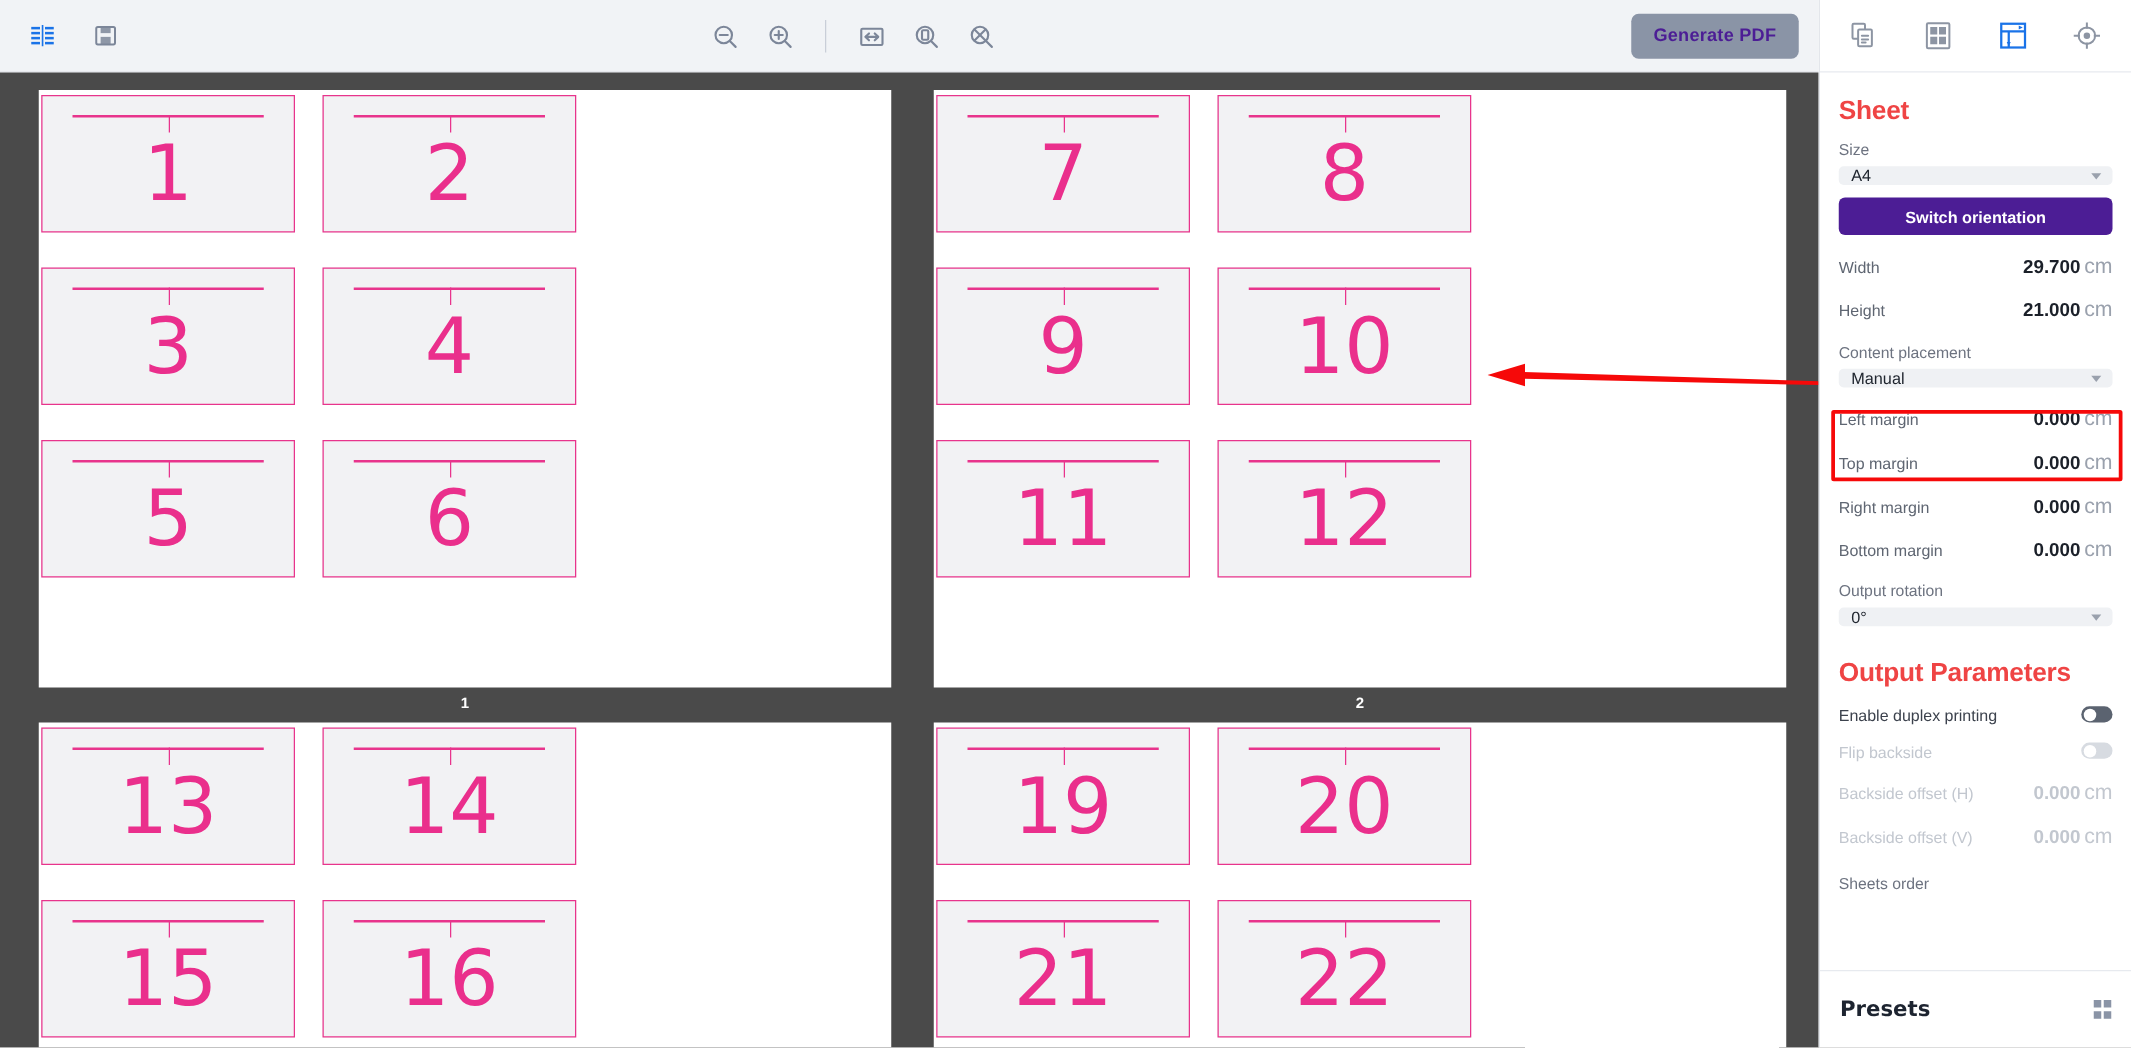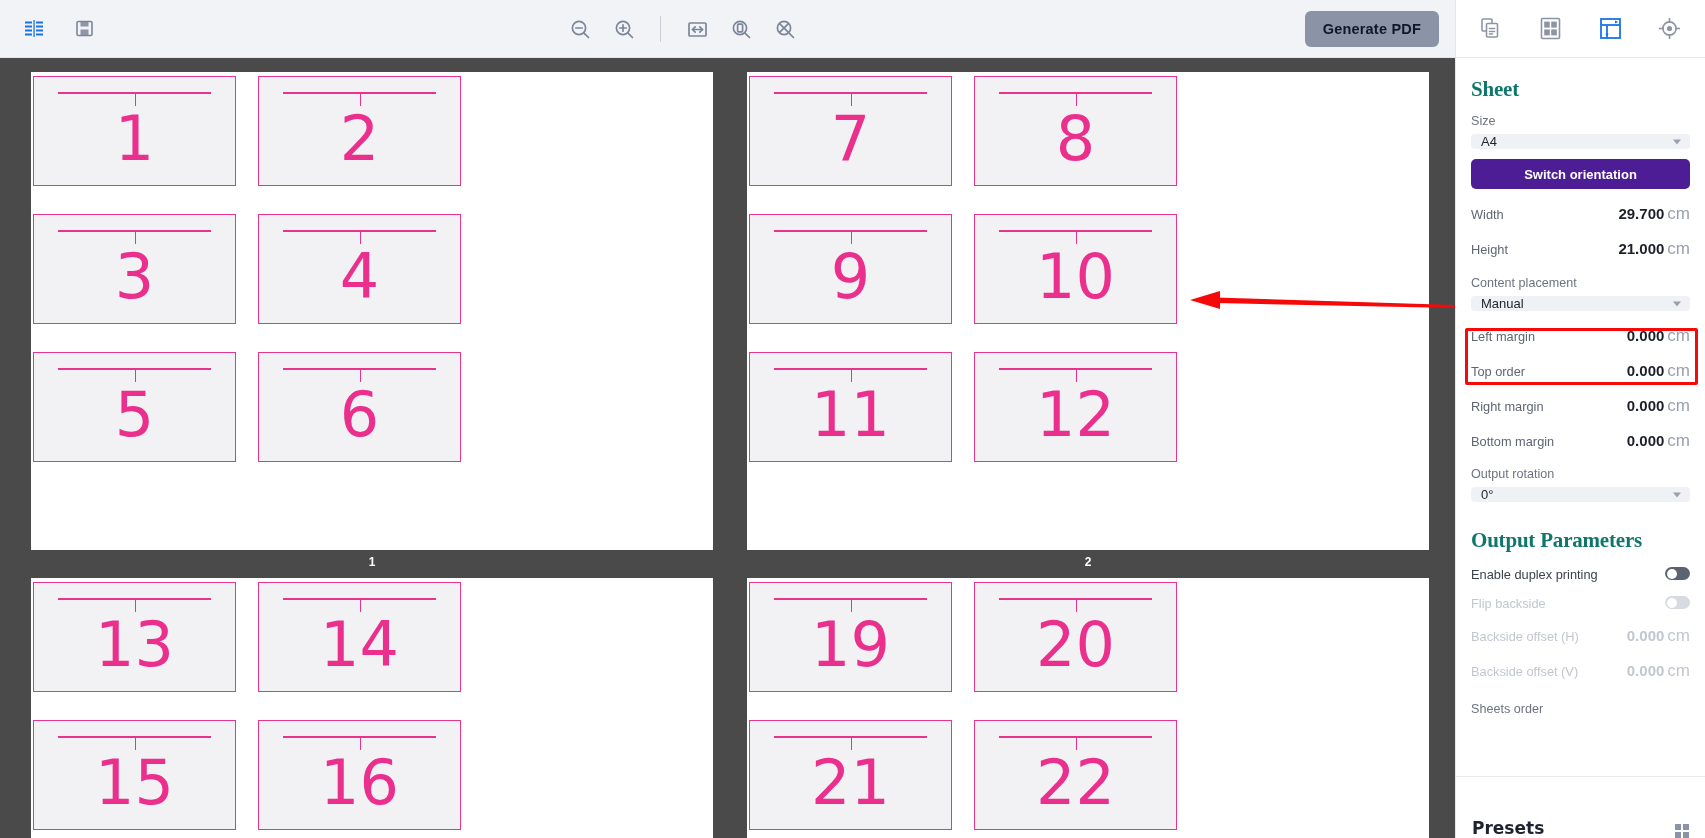--- a/index.html
+++ b/index.html
@@ -28,21 +28,21 @@
   .icon-btn {
     width: 40px; height: 40px;
     display: flex; align-items: center; justify-content: center;
     border-radius: 4px; cursor: pointer;
     color: #7c8699;
   }
   .icon-btn.active { color: #1a73e8; }
   .tb-sep { width: 1px; height: 26px; background: #c9ced8; margin: 0 12px; }
 
   .gen-pdf {
-    background: #8a94a6; color: #0f172a;
+    background: #8a94a6; color: #4c1d95;
     font-size: 14.5px; font-weight: bold;
     padding: 10px 18px; border-radius: 6px;
     border: none; cursor: pointer;
     letter-spacing: .2px;
   }
 
   
   .canvas {
     flex: 1; background: #4a4a4a;
     position: relative; overflow: hidden;
@@ -112,22 +112,22 @@
     display: flex; align-items: center; justify-content: space-around;
     padding: 0 6px;
     border-bottom: 1px solid #e7eaef;
   }
   .ptab { width: 44px; height: 42px; display: flex; align-items: center; justify-content: center; cursor: pointer; color: #8d95a3; }
   .ptab.active { color: #1a73e8; }
 
   .panel-body { flex: 1; overflow: hidden; padding: 0 15px; position: relative; }
 
   .section-title {
-    font-family: Liberation Serif, serif;
-    font-size: 21px; font-weight: bold; color: #0f766e;
+    font-family: Liberation Sans, sans-serif;
+    font-size: 21px; font-weight: bold; color: #ef4444;
     margin-top: 19px; margin-bottom: 12px; letter-spacing: -.2px;
   }
   .field-label { font-size: 12.6px; color: #6d7380; margin-bottom: 6px; }
   .select {
     height: 15px; background: #eff1f4; border-radius: 4px;
     display: flex; align-items: center; padding: 0 10px;
     font-size: 13px; color: #20262f; cursor: pointer;
     position: relative;
   }
   .select .caret {
@@ -158,21 +158,21 @@
 
   .hl-box {
     position: absolute; left: 9px; right: 7px;
     border: 3px solid #f60909; border-radius: 2px;
     pointer-events: none;
   }
 
   .panel-footer {
     height: 62px; min-height: 62px;
     border-top: 1px solid #e7eaef;
-    display: flex; align-items: flex-end; justify-content: space-between;
+    display: flex; align-items: center; justify-content: space-between;
     padding: 0 16px;
   }
   .panel-footer .pf-title {
     font-family: "DejaVu Sans", sans-serif;
     font-size: 17px; font-weight: bold; color: #1d2430;
   }
   .grid-icon { display: grid; grid-template-columns: 6px 6px; grid-template-rows: 6px 6px; gap: 2.5px; cursor: pointer; }
   .grid-icon i { background: #8a94a6; display: block; }
 </style>
 </head>
@@ -464,21 +464,21 @@
           <span>Manual</span>
           <span class="caret"></span>
         </div>
       </div>
 
       <div class="kv">
         <span class="k">Left margin</span>
         <span><span class="v">0.000</span><span class="u">cm</span></span>
       </div>
       <div class="kv">
-        <span class="k">Top order</span>
+        <span class="k">Top margin</span>
         <span><span class="v">0.000</span><span class="u">cm</span></span>
       </div>
       <div class="kv">
         <span class="k">Right margin</span>
         <span><span class="v">0.000</span><span class="u">cm</span></span>
       </div>
       <div class="kv">
         <span class="k">Bottom margin</span>
         <span><span class="v">0.000</span><span class="u">cm</span></span>
       </div>

